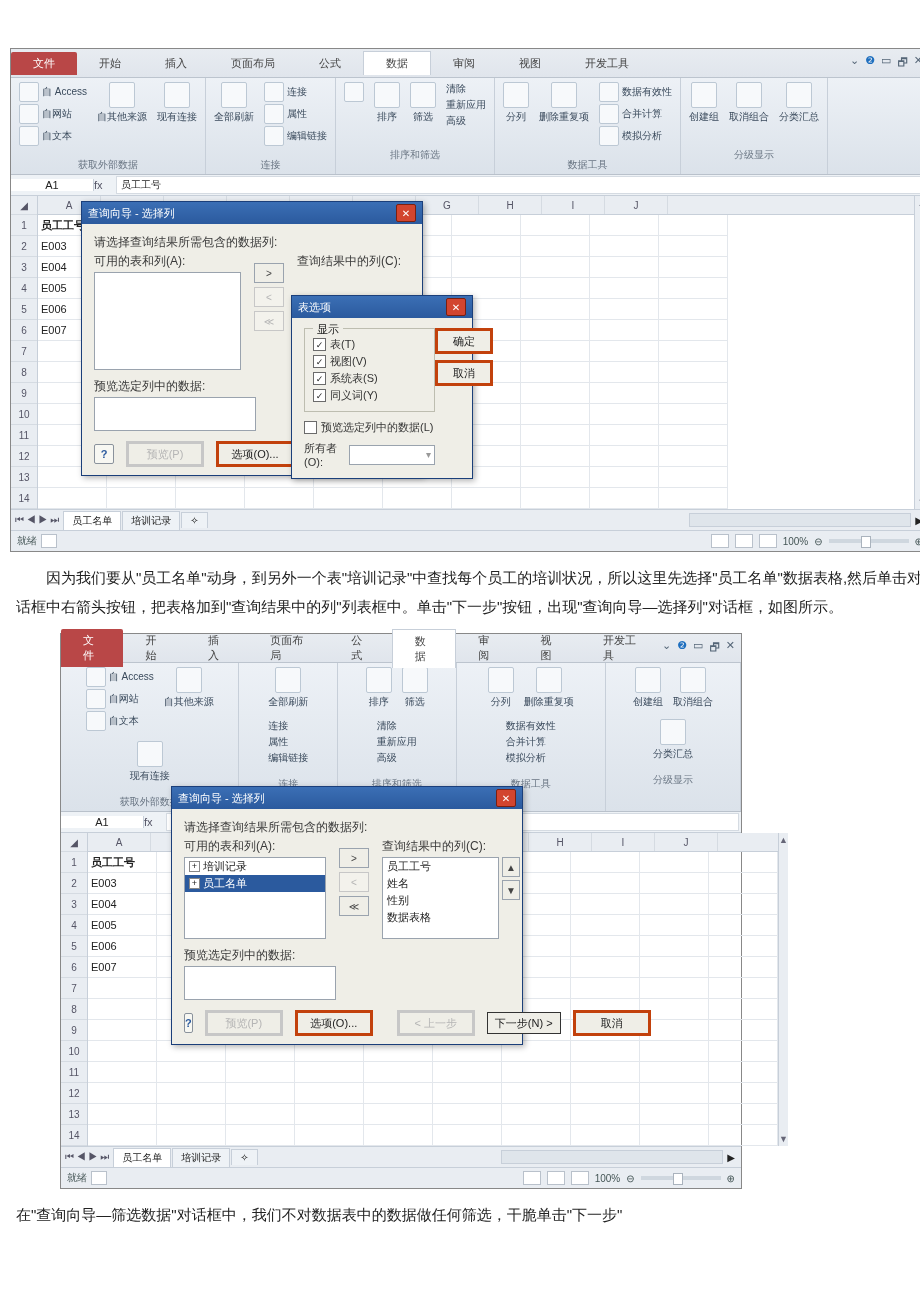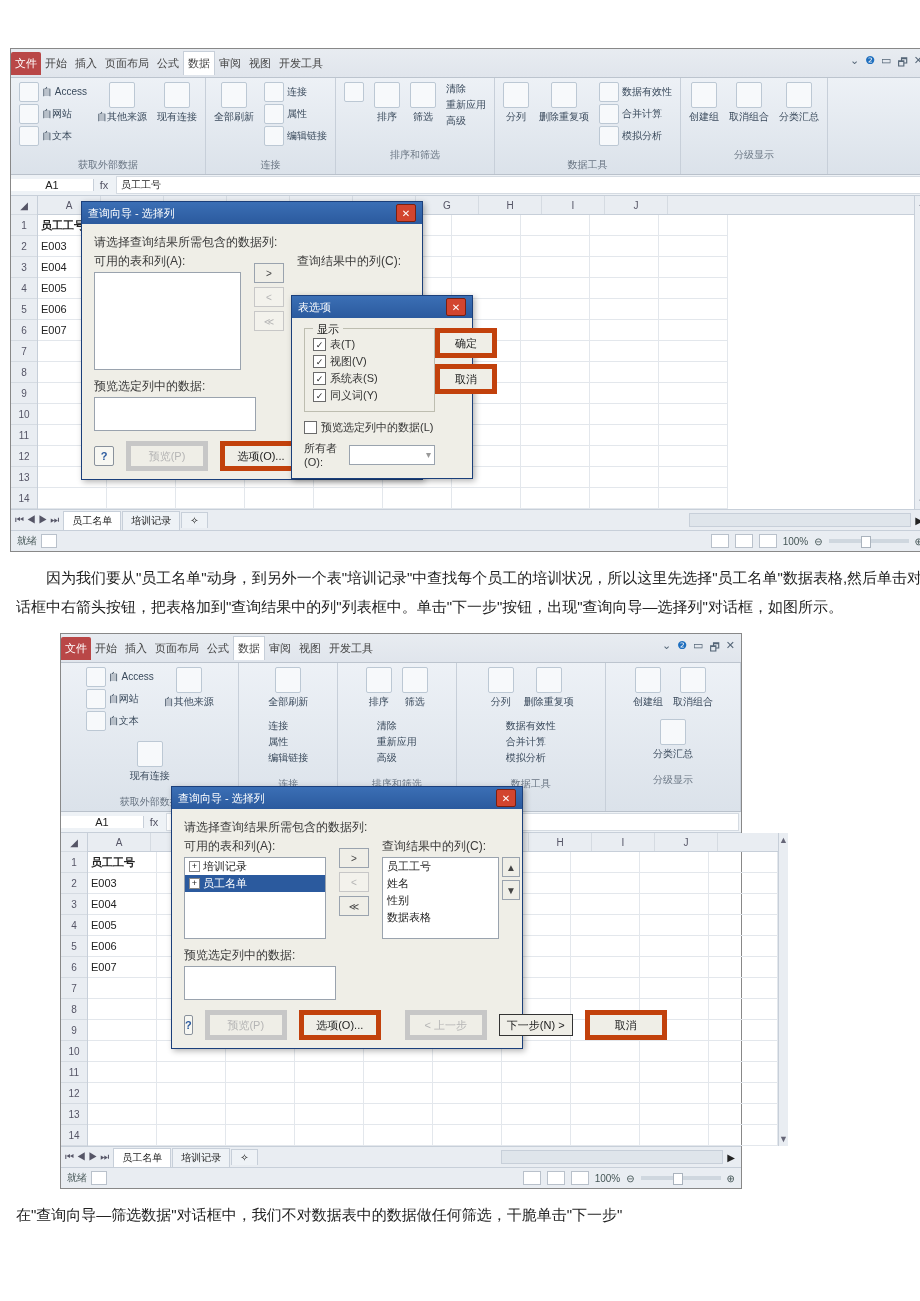--- a/index.html
+++ b/index.html
@@ -1,33 +1,33 @@
 <!DOCTYPE html>
 <html><head>
 <meta charset="utf-8">
 <style>
 body{margin:0;background:#fff;font-family:"Microsoft YaHei","SimSun",sans-serif;font-size:14px;color:#222}
 .page{width:920px;margin:0 auto;padding:40px 10px}
 .figure{border:1px solid #888;margin:8px 0 12px 0;position:relative;background:#e8ecf1}
 .ribbon-tabs{display:flex;align-items:center;height:28px;background:linear-gradient(#e8ecf1,#e0e5ec);font-size:11px;border-bottom:1px solid #bcc4ce;position:relative}
-.ribbon-tabs .tab{padding:4px 4px;color:#444}
+.ribbon-tabs .tab{padding:4px 22px;color:#444}
 .ribbon-tabs .tab.active{background:#b94747;color:#fff;border-radius:2px 2px 0 0}
 .ribbon-tabs .wincontrols{margin-left:auto;display:flex;gap:6px;padding-right:6px;color:#567}
 .ribbon{display:flex;background:linear-gradient(#edf1f6,#dbe2ea);border-bottom:1px solid #b9c1cb;font-size:10px;color:#4a5564}
 .rgroup{border-right:1px solid #c7cfd9;padding:4px 8px 2px 8px;display:flex;flex-direction:column;align-items:center;min-width:60px}
 .rgroup .btns{display:flex;gap:10px;align-items:flex-start;flex-wrap:wrap;justify-content:center;min-height:54px}
 .rbtn{display:flex;flex-direction:column;align-items:center;gap:2px;font-size:10px;color:#3a4a5c}
 .ricon{width:18px;height:18px;background:#f7f9fb;border:1px solid #bcc8d4;border-radius:2px}
 .ricon.big{width:24px;height:24px}
 .rgroup-label{font-size:10px;color:#6a7684;margin-top:12px;text-align:center}
 .stack{display:flex;flex-direction:column;gap:2px;font-size:10px;color:#3a4a5c}
 .stack .row{display:flex;align-items:center;gap:3px}
 .formula-bar{display:flex;align-items:center;height:20px;background:#eef2f6;border-bottom:1px solid #c7cfd9;font-size:11px}
 .formula-bar .namebox{width:70px;padding:0 6px;border-right:1px solid #c7cfd9;text-align:center;background:#fff}
-.formula-bar .fx{width:20px;text-align:center;color:#556}
+.formula-bar .fx{width:20px;text-align:left;color:#556}
 .formula-bar .inp{flex:1;background:#fff;height:16px;border:1px solid #d5dbe2;margin:0 2px}
 .grid-wrap{display:flex;background:#fff}
 .rowhdrs{display:flex;flex-direction:column;background:#e9edf2;border-right:1px solid #c7cfd9}
 .rowhdrs .rh{width:26px;height:20px;border-bottom:1px solid #d5dbe2;font-size:10px;color:#556;display:flex;align-items:center;justify-content:center}
 .colhdrs{display:flex;background:#e9edf2;border-bottom:1px solid #c7cfd9}
 .colhdrs .ch{width:62px;height:18px;border-right:1px solid #d5dbe2;font-size:10px;color:#556;display:flex;align-items:center;justify-content:center}
 .cells{position:relative}
 .cells .row{display:flex}
 .cells .cell{width:62px;height:20px;border-right:1px solid #e3e7ec;border-bottom:1px solid #e3e7ec;font-size:11px;padding:0 3px;display:flex;align-items:center}
 .sheet-tabs{display:flex;align-items:center;height:20px;background:#e9edf2;border-top:1px solid #c7cfd9;font-size:10px}
@@ -47,21 +47,21 @@
 .dialog .titlebar .xbtn{margin-left:auto;width:18px;height:16px;background:#d2452f;color:#fff;display:flex;align-items:center;justify-content:center;border:1px solid #7b1f10;font-size:10px;border-radius:2px}
 .dialog .body{padding:10px 12px 8px 12px}
 .dlabel{font-size:12px;color:#3a3a3a;margin-bottom:2px}
 .listbox{width:145px;height:96px;background:#fff;border:1px solid #9aa3ae}
 .listbox.sm{width:140px;height:80px}
 .dlg-row{display:flex;gap:13px}
 .arrowcol{display:flex;flex-direction:column;gap:4px;padding-top:10px}
 .sqbtn{width:28px;height:18px;background:#efeee7;border:1px solid #9aa3ae;font-size:10px;display:flex;align-items:center;justify-content:center;color:#444}
 .sqbtn.disabled{color:#b5b5b5;border-color:#c7c7c7;background:#f3f2ec}
 .previewbox{width:280px;height:32px;background:#fff;border:1px solid #9aa3ae}
-.dlg-btn{min-width:60px;height:20px;background:#efeee7;border:5px solid #c2410c;font-size:11px;display:inline-flex;align-items:center;justify-content:center;padding:0 6px}
+.dlg-btn{min-width:60px;height:20px;background:#efeee7;border:3px solid #c2410c;font-size:11px;display:inline-flex;align-items:center;justify-content:center;padding:0 6px}
 .dlg-btn.disabled{color:#b5b5b5;border-color:#c7c7c7}
 .btnrow{display:flex;gap:12px;align-items:center;margin-top:10px}
 .icnq{width:18px;height:18px;border:1px solid #8a929c;display:inline-flex;align-items:center;justify-content:center;color:#2b5a9e;font-weight:bold;border-radius:2px;background:#f7f7f2}
 
 .groupbox{border:1px solid #bdbdb0;padding:6px 8px;position:relative;margin-bottom:8px}
 .groupbox .legend{position:absolute;top:-7px;left:8px;background:#efeee7;padding:0 4px;font-size:11px}
 .chkrow{display:flex;align-items:center;gap:4px;font-size:11px;margin:2px 0;color:#333}
 .chk{width:11px;height:11px;border:1px solid #6b6b6b;background:#fff;display:inline-flex;align-items:center;justify-content:center;font-size:9px;color:#222}
 .combo{width:100px;height:18px;background:#fff;border:1px solid #9aa3ae;display:inline-flex;align-items:center;justify-content:space-between;padding:0 3px;font-size:10px;color:#999}
 .ptext{font-size:15px;line-height:1.9;margin:12px 6px}

